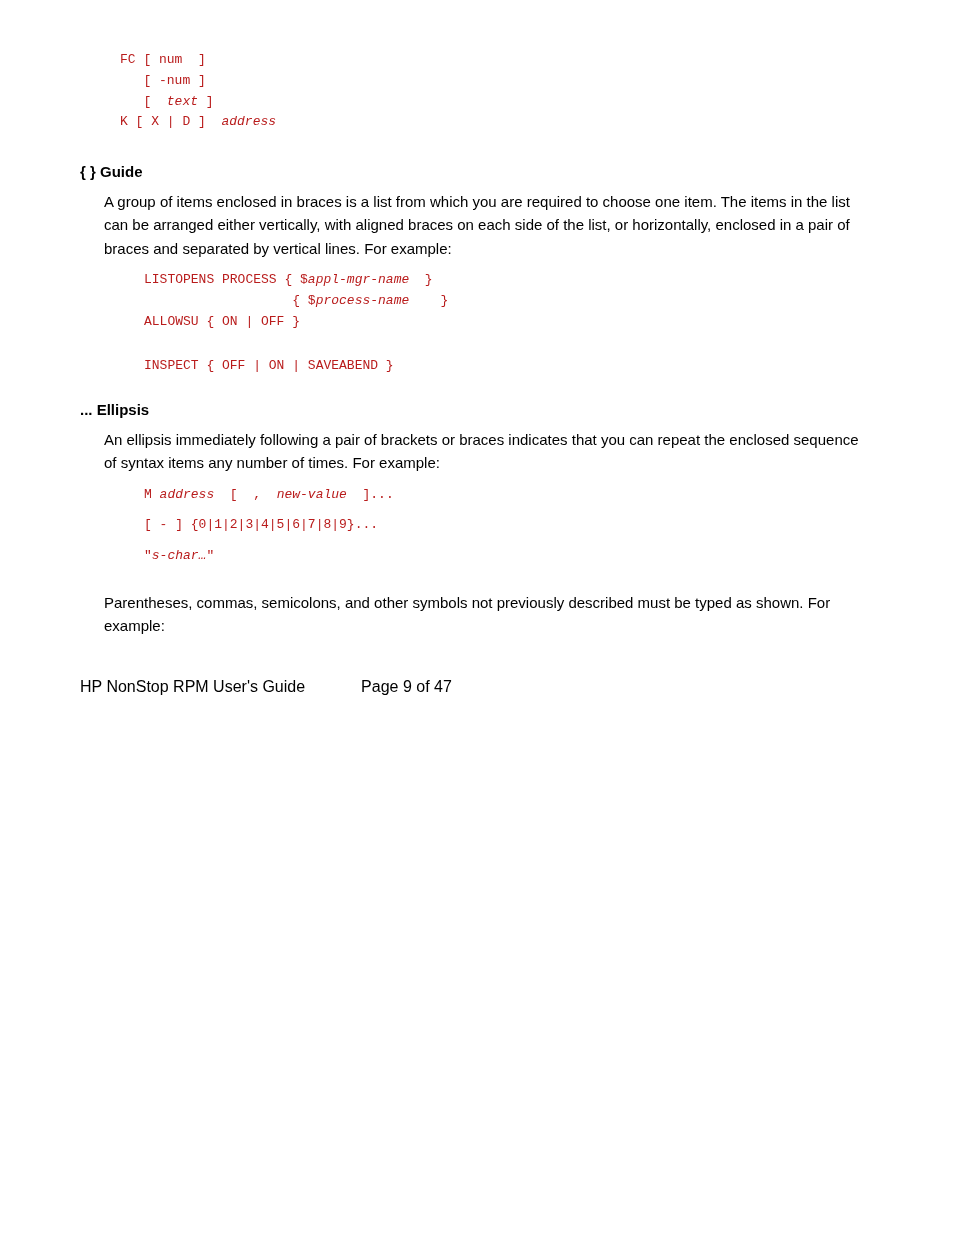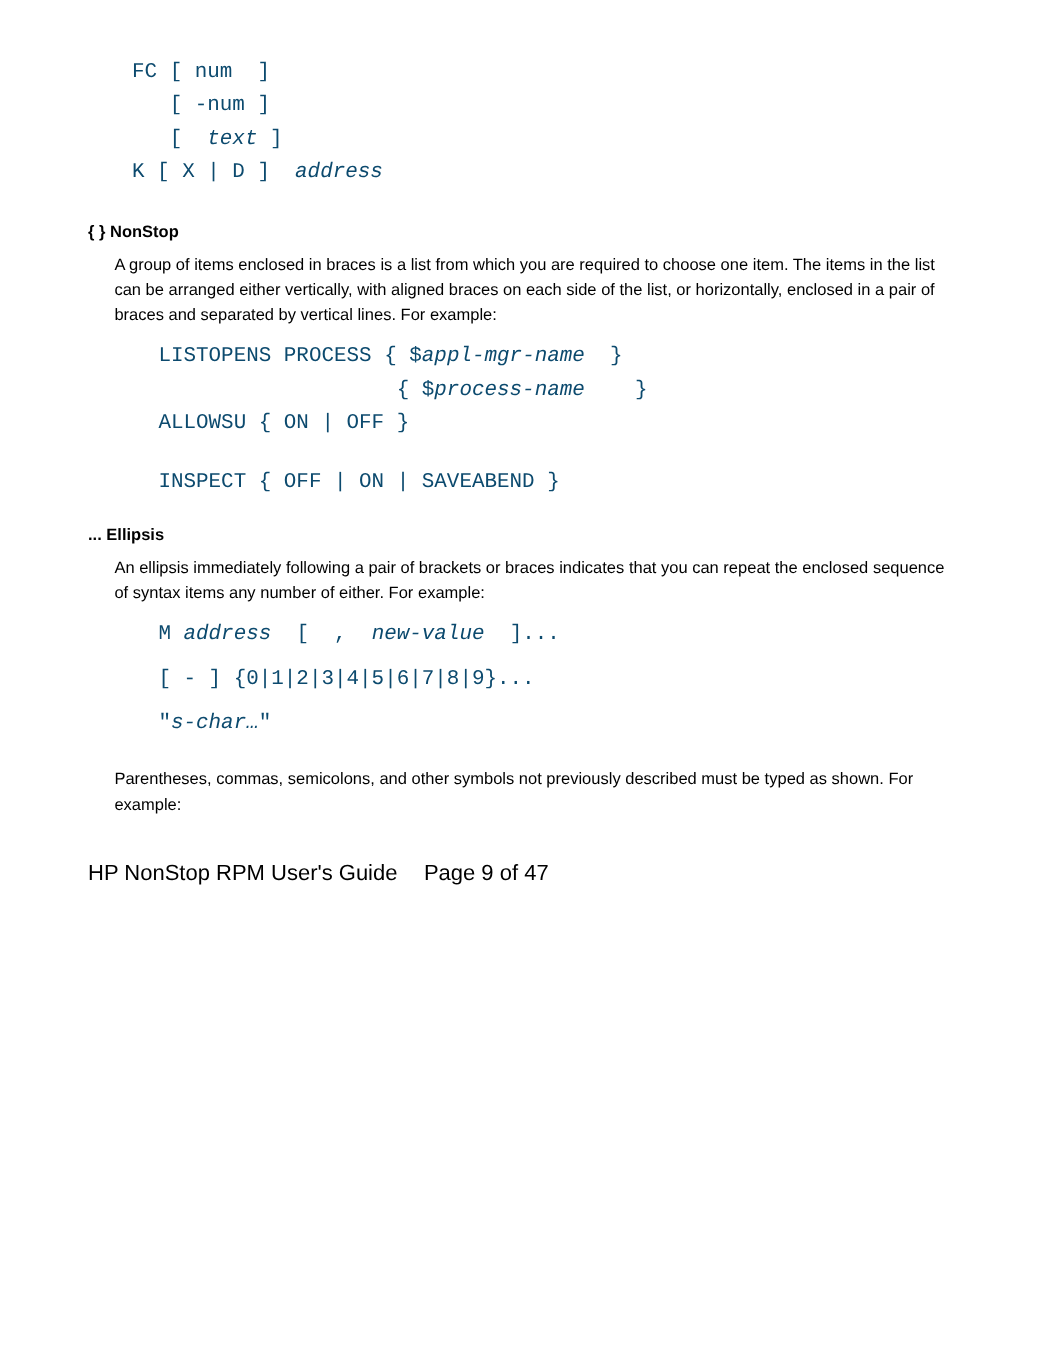--- a/index.html
+++ b/index.html
@@ -13,22 +13,22 @@
       font-family: Arial, Helvetica, sans-serif;
       font-size: 15px;
       color: #000000;
       width: 954px;
       min-height: 1235px;
       padding: 40px 80px 40px 80px;
     }
 
     .code-block {
       font-family: 'Courier New', Courier, monospace;
-      font-size: 19px;
-      color: #0c4a6e;
+      font-size: 13px;
+      color: #b91c1c;
       margin: 10px 0 10px 40px;
       line-height: 1.6;
       white-space: pre;
     }
 
     .italic {
       font-style: italic;
     }
 
     .section {
@@ -49,56 +49,56 @@
       line-height: 1.55;
       margin-bottom: 10px;
     }
 
     .top-code {
       margin-bottom: 30px;
     }
 
     .footer {
       margin-top: 40px;
-      font-size: 20px;
+      font-size: 16px;
       color: #000;
       display: flex;
-      gap: 24px;
+      gap: 56px;
     }
   </style>
 </head>
 <body>
 
 <div class="top-code">
   <div class="code-block"><span>FC [ num  ]</span>
 <span>   [ -num ]</span>
 <span>   [  <span class="italic">text</span> ]</span>
 <span>K [ X | D ]  <span class="italic">address</span></span></div>
 </div>
 
 <div class="section">
-  <div class="section-heading">{ }  NonStop</div>
+  <div class="section-heading">{ }  Guide</div>
   <div class="section-body">
     <div class="paragraph">A group of items enclosed in braces is a list from which you are required to choose one item. The items in the list can be arranged either vertically, with aligned braces on each side of the list, or horizontally, enclosed in a pair of braces and separated by vertical lines. For example:</div>
     <div class="code-block">LISTOPENS PROCESS { $<span class="italic">appl-mgr-name</span>  }
                    { $<span class="italic">process-name</span>    }
 ALLOWSU { ON | OFF }</div>
   </div>
 </div>
 
 <div class="section">
   <div class="section-body">
     <div class="code-block">INSPECT { OFF | ON | SAVEABEND }</div>
   </div>
 </div>
 
 <div class="section">
   <div class="section-heading">...  Ellipsis</div>
   <div class="section-body">
-    <div class="paragraph">An ellipsis immediately following a pair of brackets or braces indicates that you can repeat the enclosed sequence of syntax items any number of either. For example:</div>
+    <div class="paragraph">An ellipsis immediately following a pair of brackets or braces indicates that you can repeat the enclosed sequence of syntax items any number of times. For example:</div>
     <div class="code-block">M <span class="italic">address</span>  [  <span style="font-weight:normal;">,</span>  <span class="italic">new-value</span>  ]...</div>
     <div style="margin-bottom:10px;"></div>
     <div class="code-block">[ - ] {0|1|2|3|4|5|6|7|8|9}...</div>
     <div class="code-block">"<span class="italic">s-char…</span>"</div>
   </div>
 </div>
 
 <div class="section">
   <div class="section-body">
     <div class="paragraph">Parentheses, commas, semicolons, and other symbols not previously described must be typed as shown. For example:</div>

